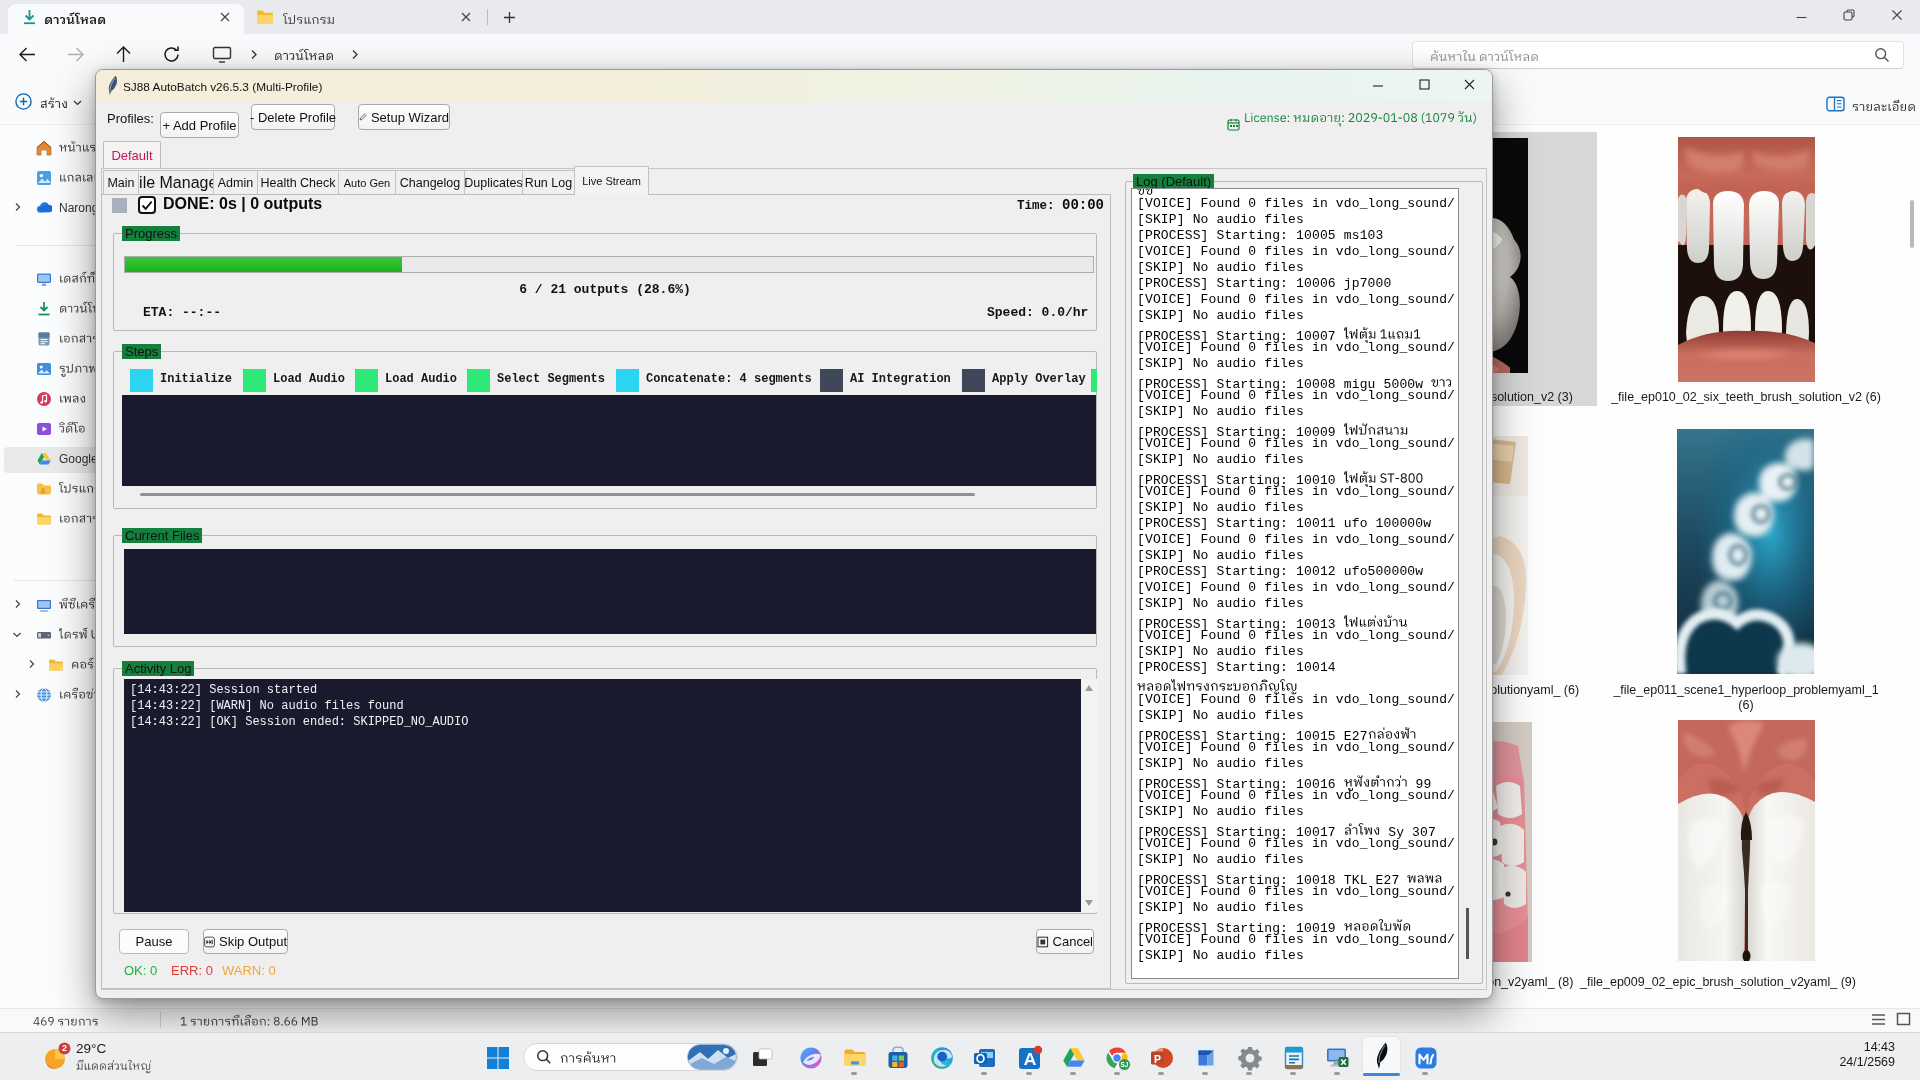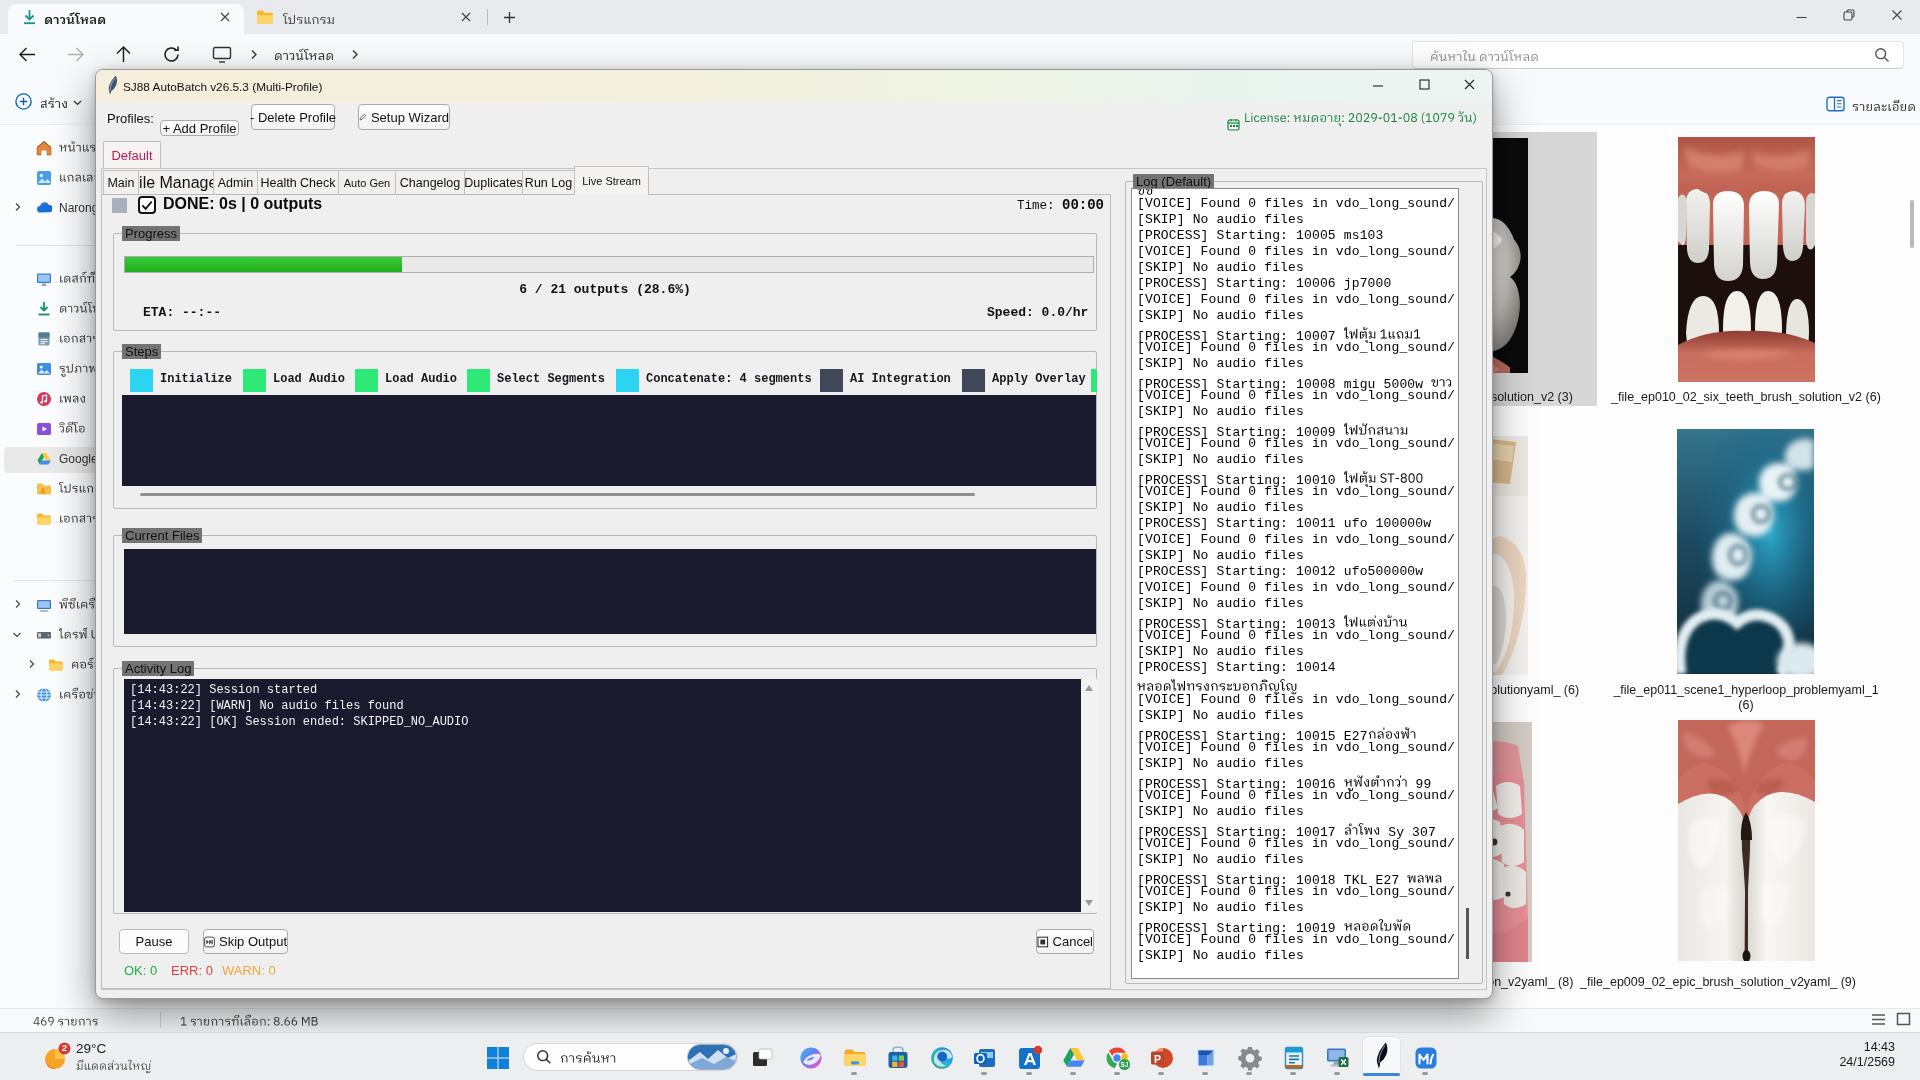--- a/index.html
+++ b/index.html
@@ -2,21 +2,21 @@
 <html><head><meta charset="utf-8">
 <style>
 *{margin:0;padding:0;box-sizing:border-box}
 html,body{width:1920px;height:1080px;overflow:hidden;background:#fdfdfd;
   font-family:"Liberation Sans",sans-serif;-webkit-font-smoothing:antialiased}
 .abs{position:absolute}
 .mono{font-family:"Liberation Mono",monospace}
 svg{display:block}
 .thsvg svg{display:inline-block}
 .gbox{position:absolute;border:1px solid #b9b9b9;border-radius:2px}
-.glab{position:absolute;background:#737373;padding:0 3px;font-size:13px;color:#111;line-height:15px}
+.glab{position:absolute;background:#15803d;padding:0 3px;font-size:13px;color:#111;line-height:15px}
 .btn{position:absolute;background:linear-gradient(#fefefe,#f2f2f2);border:1px solid #aaa;border-radius:4px;
   font-size:13px;color:#111;display:flex;align-items:center;justify-content:center;white-space:nowrap}
 .dark{position:absolute;background:#1a1a2e}
 .tab{position:absolute;top:170px;height:25px;background:#f1f0ee;border:1px solid #c2c2c2;border-bottom:1px solid #b9b9b9;
   font-size:13px;color:#111;display:flex;align-items:center;justify-content:center}
 .tabsel{top:166px;height:29px;background:#f4f3f1;border-bottom:none;z-index:3}
 .thumb{position:absolute;overflow:hidden}
 .flab{position:absolute;font-size:12.5px;color:#1a1a1a;white-space:nowrap}
 .ico24{position:absolute;top:1045px;width:26px;height:26px}
 .runln{position:absolute;top:1072px;width:6px;height:3px;border-radius:2px;background:#999}
@@ -474,21 +474,21 @@
     <path d="M1 5h10" stroke="#222" stroke-width="1.1"></path>
   </svg>
 <svg class="abs" style="left:1419px;top:79px" width="11" height="11" viewBox="0 0 11 11">
     <rect x="1" y="1" width="9" height="9" stroke="#222" stroke-width="1.1" fill="none"></rect>
   </svg>
 <svg class="abs" style="left:1464px;top:79px" width="11" height="11" viewBox="0 0 11 11">
     <path d="M1 1l9 9M10 1l-9 9" stroke="#222" stroke-width="1.1"></path>
   </svg>
 
 <div class="abs" style="left:107px;top:111px;font-size:13px;color:#111">Profiles:</div>
-<div class="btn" style="left:160px;top:120px;width:79px;height:16px">+ Add Profile</div>
+<div class="btn" style="left:160px;top:112px;width:79px;height:26px">+ Add Profile</div>
 <div class="btn" style="left:251px;top:104px;width:84px;height:26px">- Delete Profile</div>
 <div class="btn" style="left:358px;top:104px;width:92px;height:26px"><svg width="12" height="12" viewBox="0 0 12 12" style="margin-right:4px;display:inline-block">
       <path d="M8.2 1.6l2.2 2.2-6 6-2.8.6.6-2.8z" fill="none" stroke="#333" stroke-width="1.1"></path>
     </svg>Setup Wizard</div>
 <div class="abs thsvg" style="left:auto;right:443px;top:108px;white-space:nowrap"><svg style="display:inline-block;vertical-align:-2px;margin-right:4px" width="13" height="13" viewBox="0 0 13 13">
       <rect x="1" y="2" width="11" height="10" rx="1.5" fill="none" stroke="#15833c" stroke-width="1.2"></rect>
       <path d="M1 5h11" stroke="#15833c" stroke-width="1.2"></path>
       <path d="M4 1v2.4M9 1v2.4" stroke="#15833c" stroke-width="1.2"></path>
       <path d="M3 7h2v2H3zM6 7h2v2H6zM9 7h2v2H9z" fill="#15833c"></path>
     </svg><svg style="" width="233.0" height="20.6" viewBox="0 0 233.0 20.6">
@@ -509,21 +509,21 @@
 <div class="tab" style="left:464px;width:59px;white-space:nowrap;overflow:hidden;font-size:12.5px">Duplicates</div>
 <div class="tab" style="left:522px;width:53px;white-space:nowrap;overflow:hidden;font-size:12.5px">Run Log</div>
 <div class="tab tabsel" style="left:574px;width:75px;white-space:nowrap;font-size:11px">Live Stream</div>
 
 <div class="abs" style="left:112px;top:198px;width:15px;height:15px;background:#a9b0bd"></div>
 <svg class="abs" style="left:137px;top:195px" width="20" height="20" viewBox="0 0 20 20">
     <rect x="2" y="2" width="16" height="16" rx="3" fill="#fff" stroke="#111" stroke-width="2"></rect>
     <path d="M5.5 10.5l3.2 3.4 6-7.4" stroke="#111" stroke-width="1.9" fill="none"></path>
   </svg>
 <div class="abs" style="left:163px;top:195px;font-size:16px;font-weight:bold;color:#0a0a0a">DONE: 0s | 0 outputs</div>
-<div class="abs mono" style="left:1017px;top:199px;font-size:12.5px;color:#111;font-weight:normal">Time:</div>
+<div class="abs mono" style="left:1017px;top:199px;font-size:12.5px;color:#111;font-weight:bold">Time:</div>
 <div class="abs mono" style="left:1062px;top:197px;font-size:14px;font-weight:bold;color:#0a0a0a">00:00</div>
 
 <div class="gbox" style="left:113px;top:233px;width:984px;height:98px"></div>
 <div class="glab" style="left:122px;top:226px">Progress</div>
 <div class="abs" style="left:124px;top:256px;width:970px;height:17px;background:#e9e9e9;border:1px solid #aeaeae"></div>
 <div class="abs" style="left:125px;top:257px;width:277px;height:15px;background:linear-gradient(#39ca39,#1fae1f)"></div>
 <div class="abs mono" style="left:113px;top:282px;width:984px;text-align:center;font-size:13px;color:#111;font-weight:bold">6 / 21 outputs (28.6%)</div>
 <div class="abs mono" style="left:143px;top:305px;font-size:13px;color:#111;font-weight:bold">ETA: --:--</div>
 <div class="abs mono" style="left:987px;top:305px;font-size:13px;color:#111;font-weight:bold">Speed: 0.0/hr</div>
 

